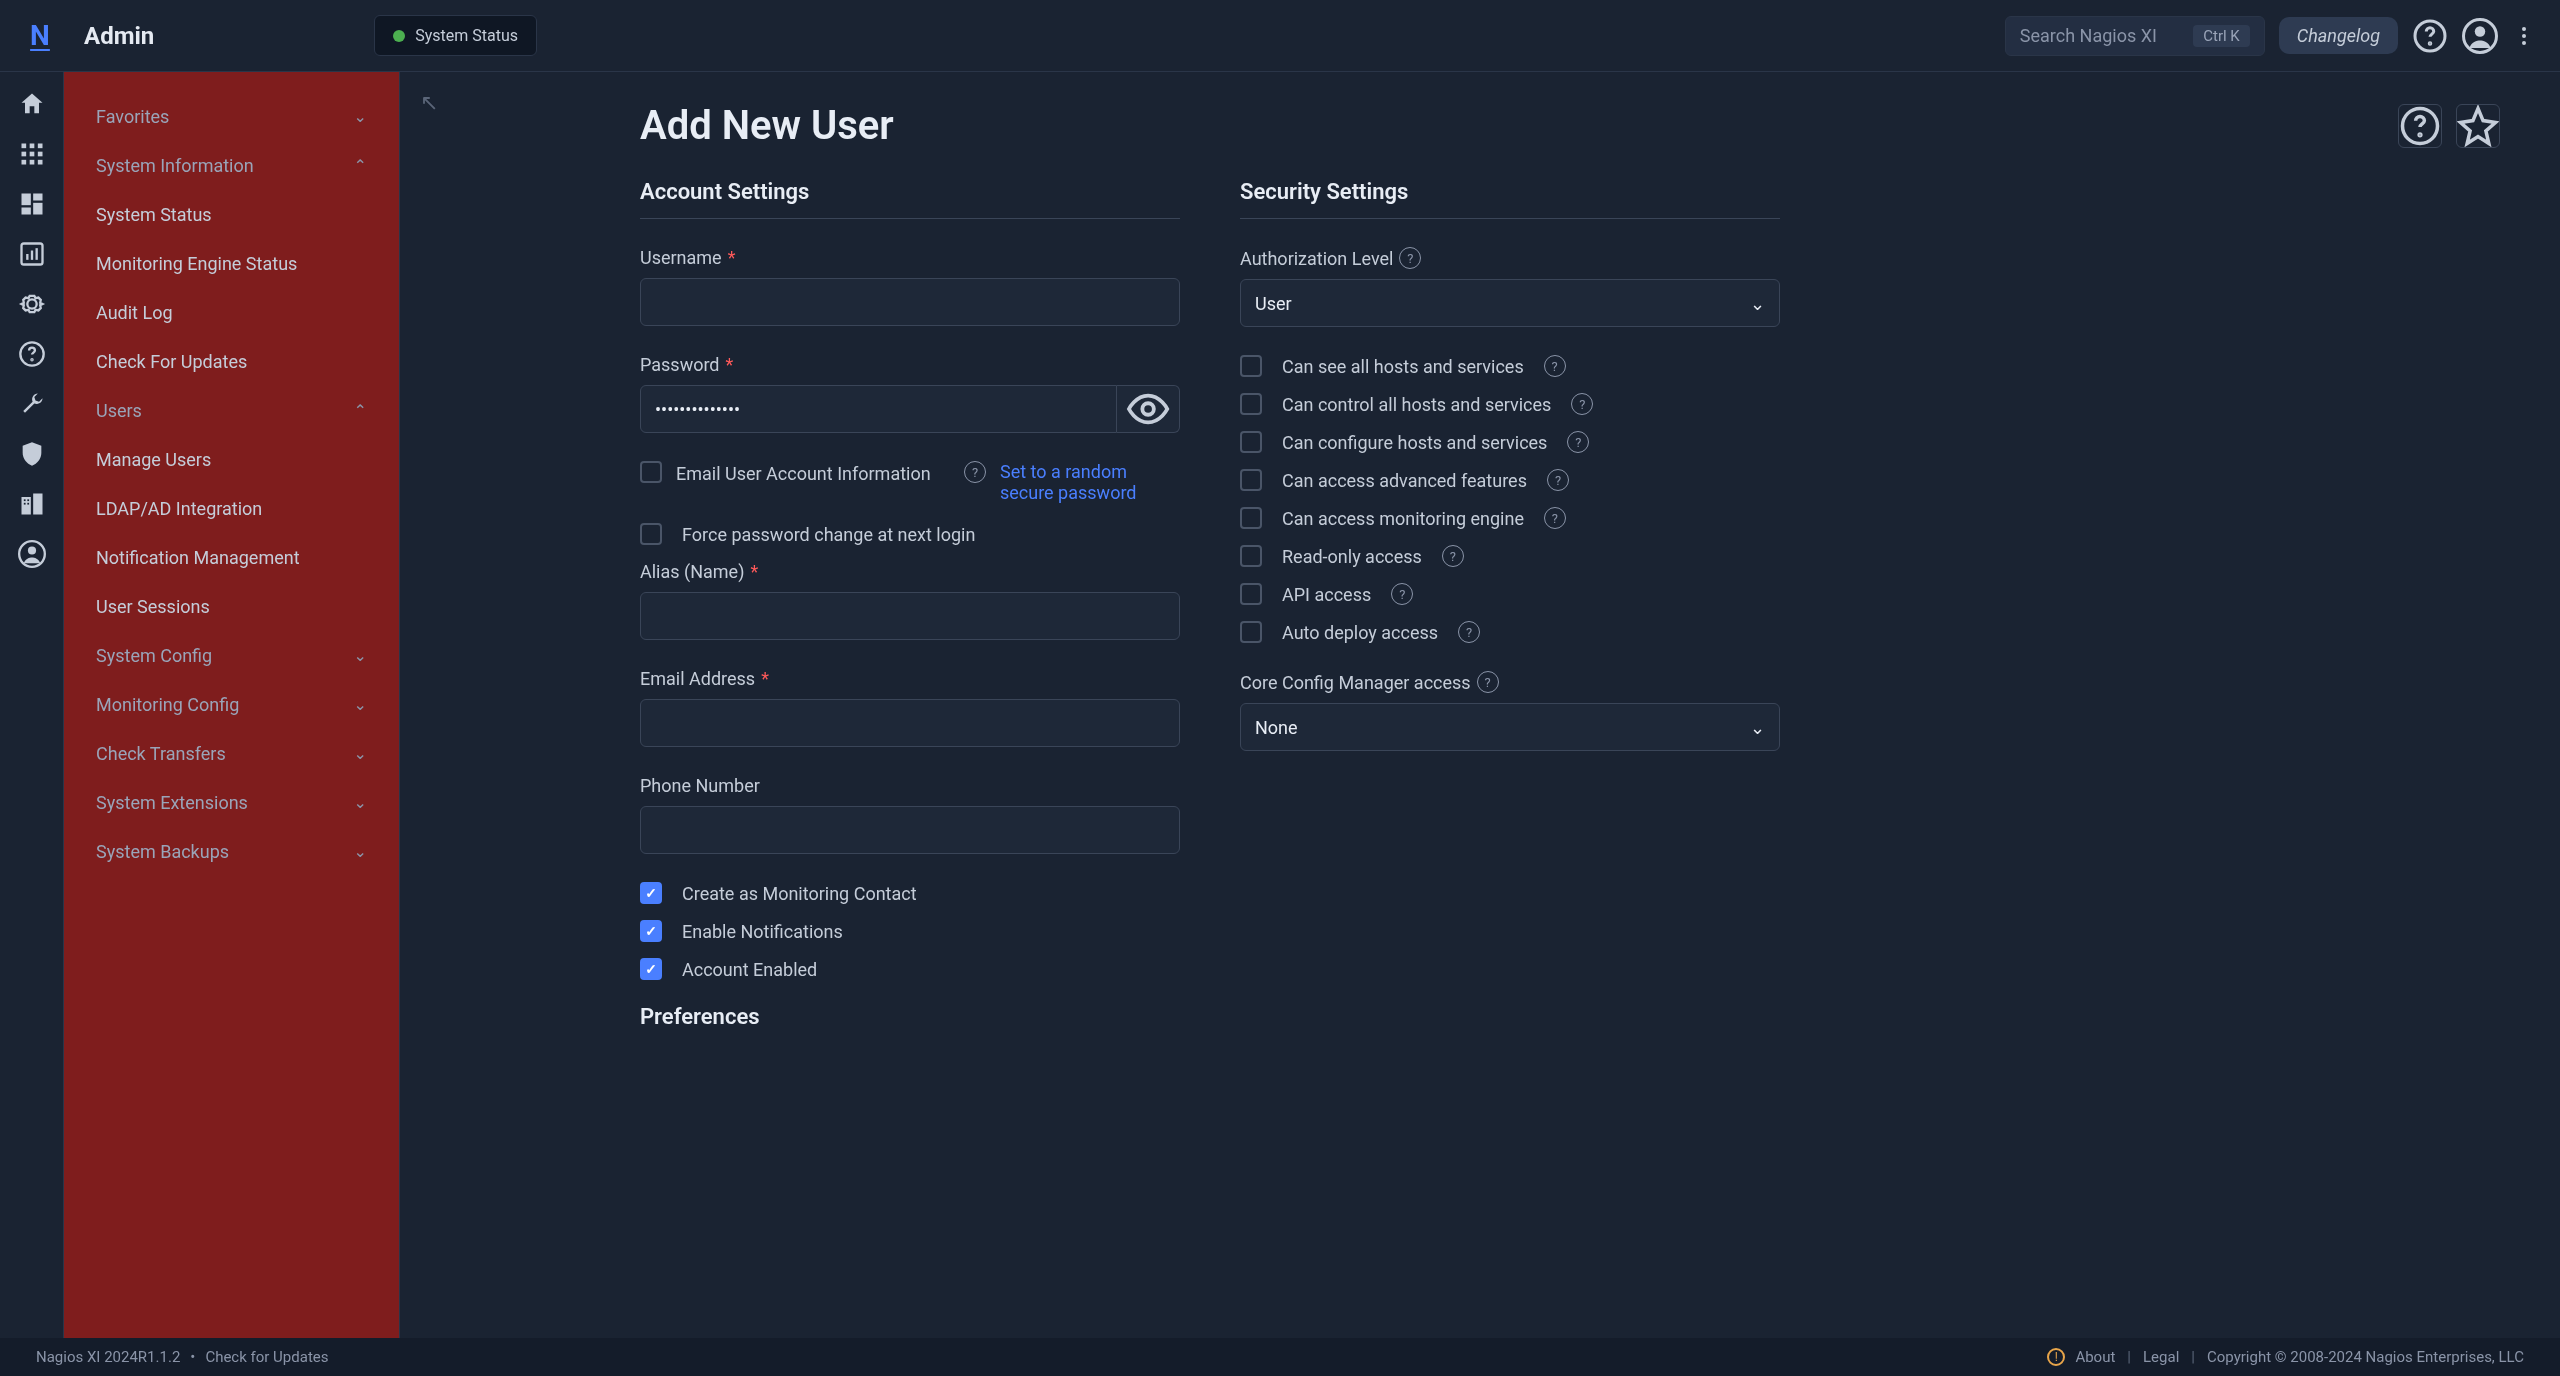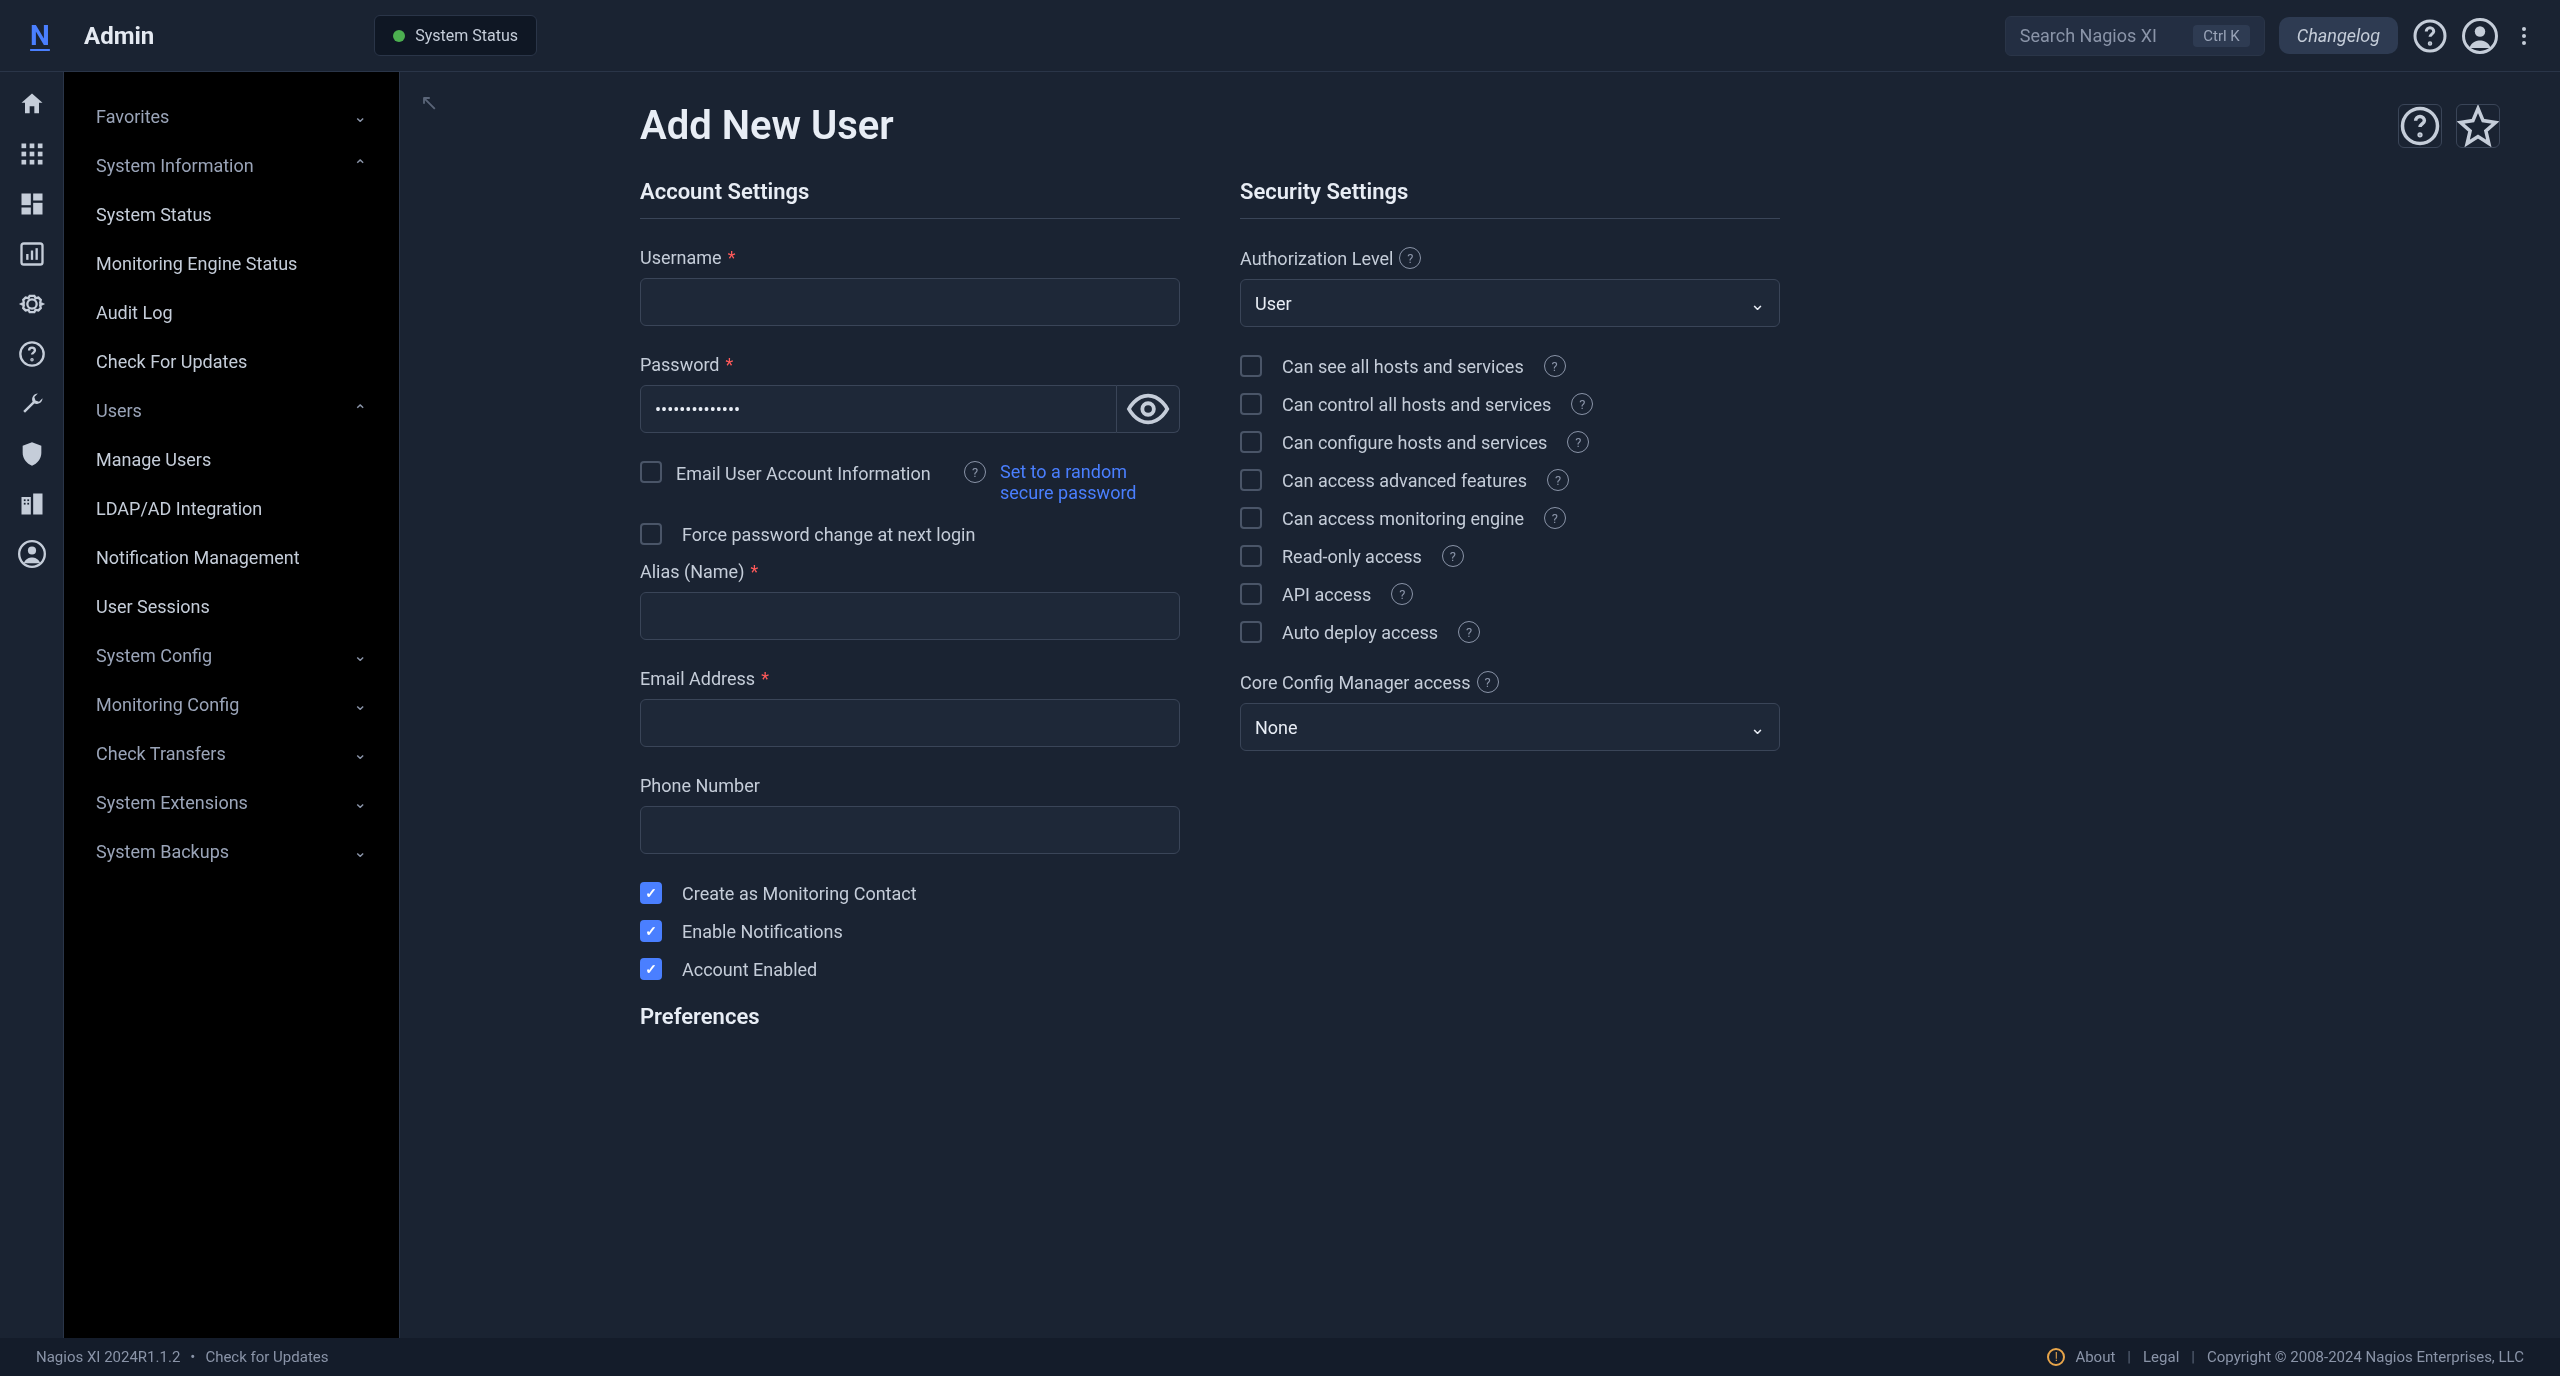--- a/index.html
+++ b/index.html
@@ -15,21 +15,21 @@
 .search-box { background: #232e42; border: 1px solid #2a3548; border-radius: 6px; padding: 8px 14px; color: #8a94a8; font-size: 18px; display: flex; align-items: center; gap: 2px; width: 260px; }
 .kbd-hint { background: #2e3b52; border-radius: 4px; padding: 2px 10px; font-size: 15px; color: #9aa4b8; }
 .changelog-btn { background: #2e3b52; border-radius: 10px; padding: 8px 18px; color: #c5cdd9; font-size: 18px; margin-left: 14px; cursor: pointer; font-style: italic; }
 .header-icon { width: 36px; height: 36px; border-radius: 50%; display: flex; align-items: center; justify-content: center; margin-left: 14px; cursor: pointer; }
 
 
 .icon-rail { position: absolute; left: 0; top: 72px; bottom: 38px; width: 64px; background: #1a2332; border-right: 1px solid #2a3548; display: flex; flex-direction: column; align-items: center; padding-top: 18px; gap: 22px; }
 .rail-icon { width: 28px; height: 28px; color: #c5cdd9; cursor: pointer; display:flex; align-items:center; justify-content:center; }
 
 
-.sidebar { position: absolute; left: 64px; top: 72px; bottom: 38px; width: 336px; background: #000000; border-right: 1px solid #2a3548; overflow-y: auto; padding: 20px 0; }
+.sidebar { position: absolute; left: 64px; top: 72px; bottom: 38px; width: 336px; background: #7f1d1d; border-right: 1px solid #2a3548; overflow-y: auto; padding: 20px 0; }
 .side-group { padding: 14px 32px; color: #9aa4b8; font-size: 18px; display: flex; align-items: center; justify-content: space-between; cursor: pointer; }
 .side-item { padding: 14px 32px 14px 32px; color: #c5cdd9; font-size: 18px; cursor: pointer; }
 .chevron { font-size: 16px; color: #8a94a8; }
 
 
 .main { position: absolute; left: 400px; top: 72px; right: 0; bottom: 38px; overflow-y: auto; padding: 30px 60px 40px 240px; }
 .back-arrow { position: absolute; left: 20px; top: 18px; color: #5a6578; font-size: 22px; cursor:pointer; }
 .page-title-row { display:flex; align-items:center; justify-content:space-between; margin-bottom: 30px; }
 .page-title { font-size: 40px; font-weight: 600; color: #e8edf5; }
 .title-actions { display:flex; gap:14px; }

